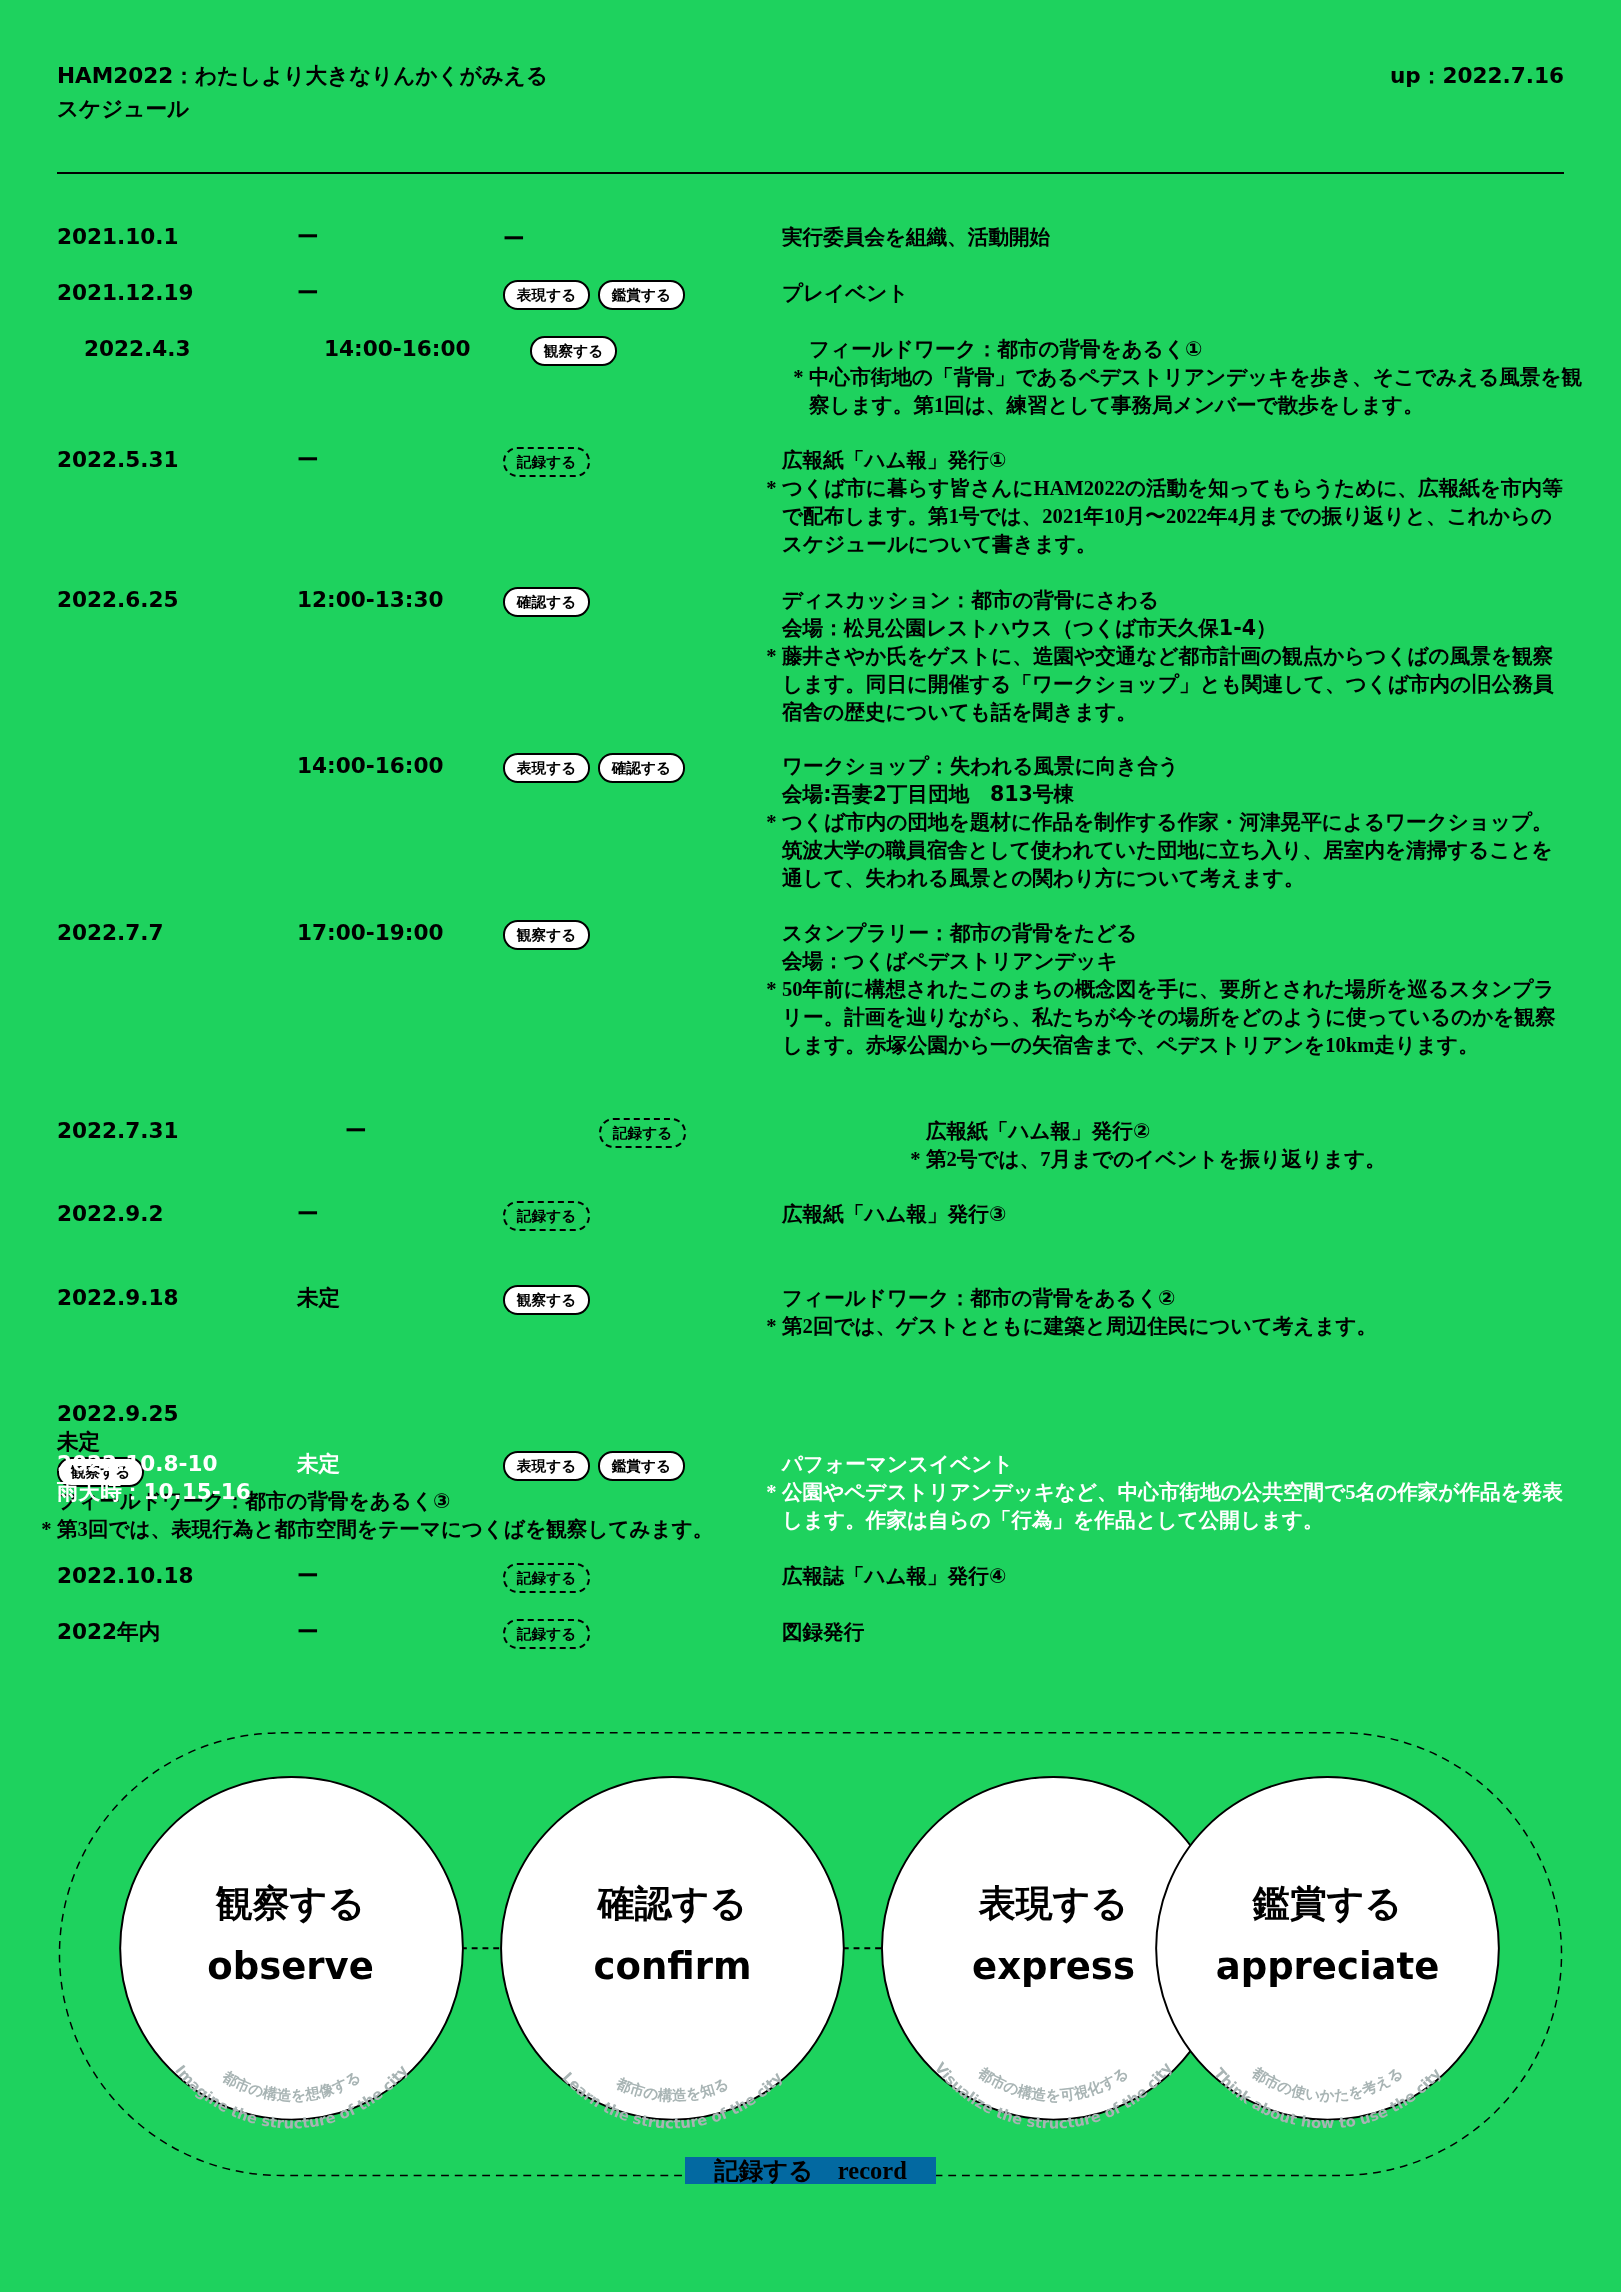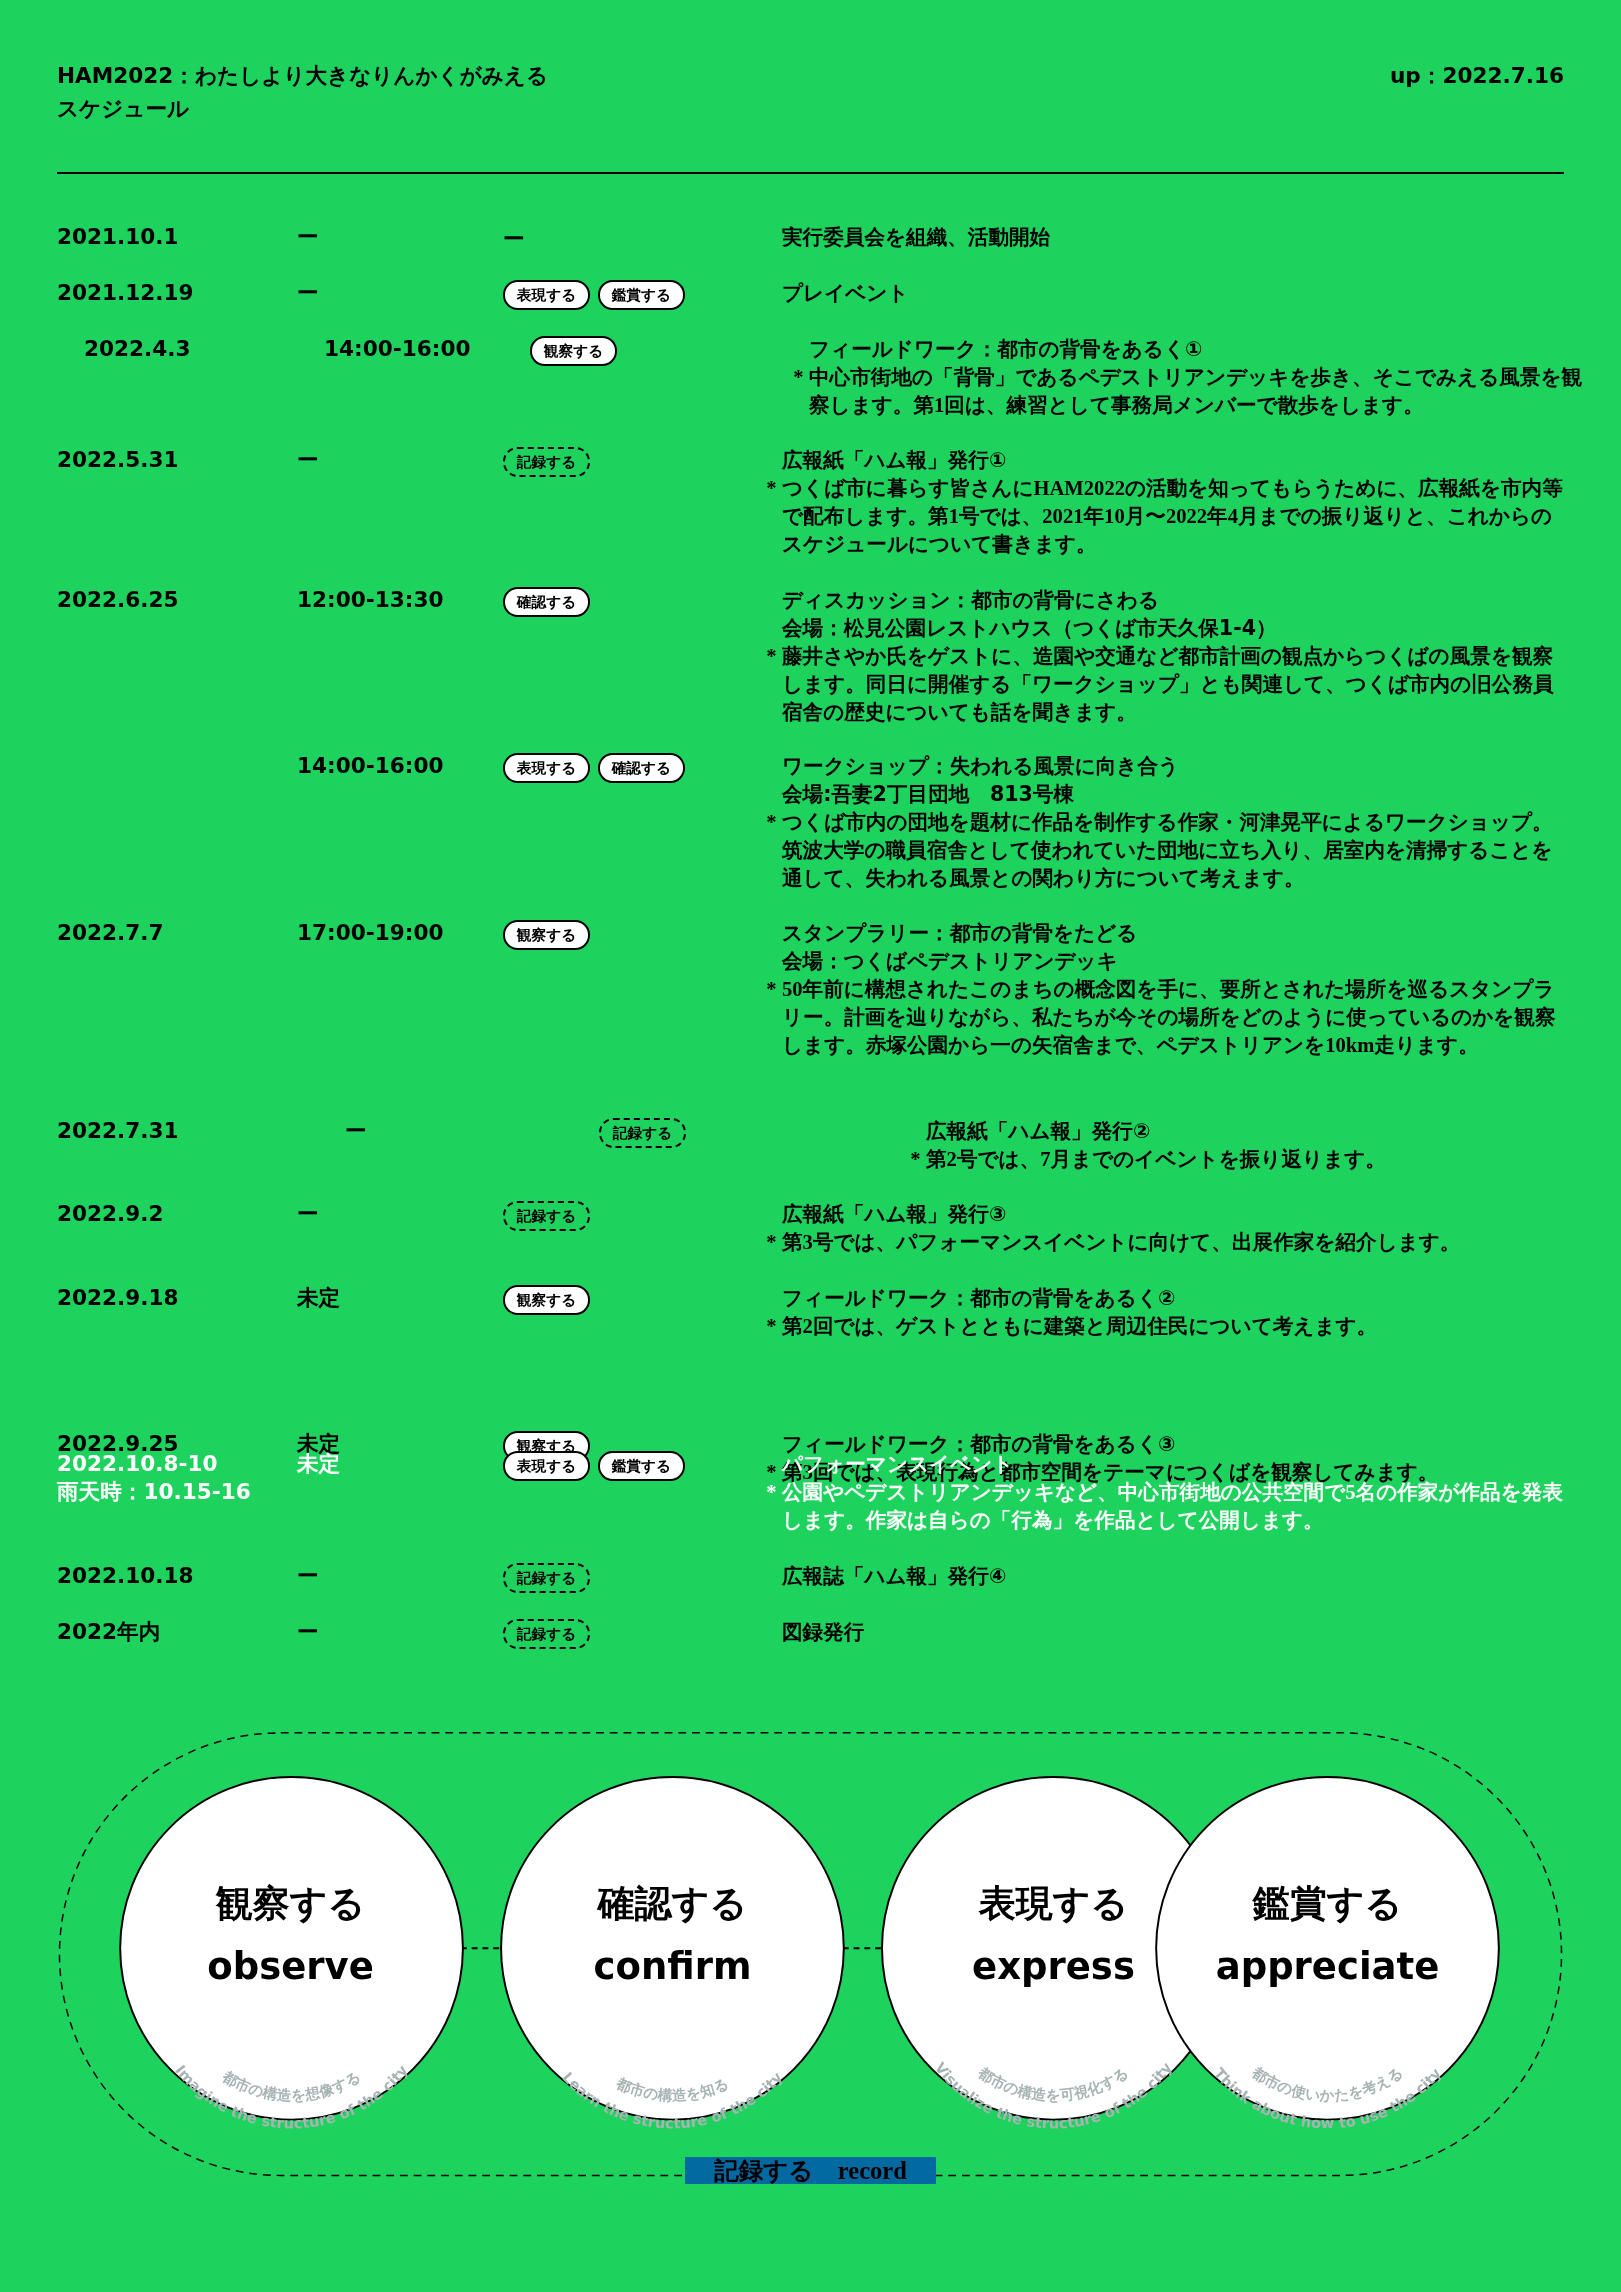--- a/index.html
+++ b/index.html
@@ -164,37 +164,36 @@
     <div class="row" style="position: absolute; top: 977px; left: 0px; width: 1507px;">
       <div class="c-date">
         <div>2022.9.2</div>
       </div>
       <div class="c-time">ー</div>
       <div class="c-tags">
         <span class="tag record">記録する</span>
       </div>
       <div class="c-desc">
         <div>広報紙「ハム報」発行③</div>
-        <div class="note">第3号では、パフォーマンスイベントに向けて、出展作家を紹介します。</div>
       </div>
     </div>
     <div class="row" style="position: absolute; top: 1061px; left: 0px; width: 1507px;">
       <div class="c-date">
         <div>2022.9.18</div>
       </div>
       <div class="c-time">未定</div>
       <div class="c-tags">
         <span class="tag">観察する</span>
       </div>
       <div class="c-desc">
         <div>フィールドワーク：都市の背骨をあるく②</div>
         <div class="note">第2回では、ゲストとともに建築と周辺住民について考えます。</div>
       </div>
     </div>
-    <div class="row" style="position: absolute; top: 1207px; left: 0px; width: 1507px;">
+    <div class="row" style="position: absolute; top: 1177px; left: 0px; width: 1507px; flex-direction: column;">
       <div class="c-date">
         <div>2022.9.25</div>
       </div>
       <div class="c-time">未定</div>
       <div class="c-tags">
         <span class="tag">観察する</span>
       </div>
       <div class="c-desc">
         <div>フィールドワーク：都市の背骨をあるく③</div>
         <div class="note">第3回では、表現行為と都市空間をテーマにつくばを観察してみます。</div>

